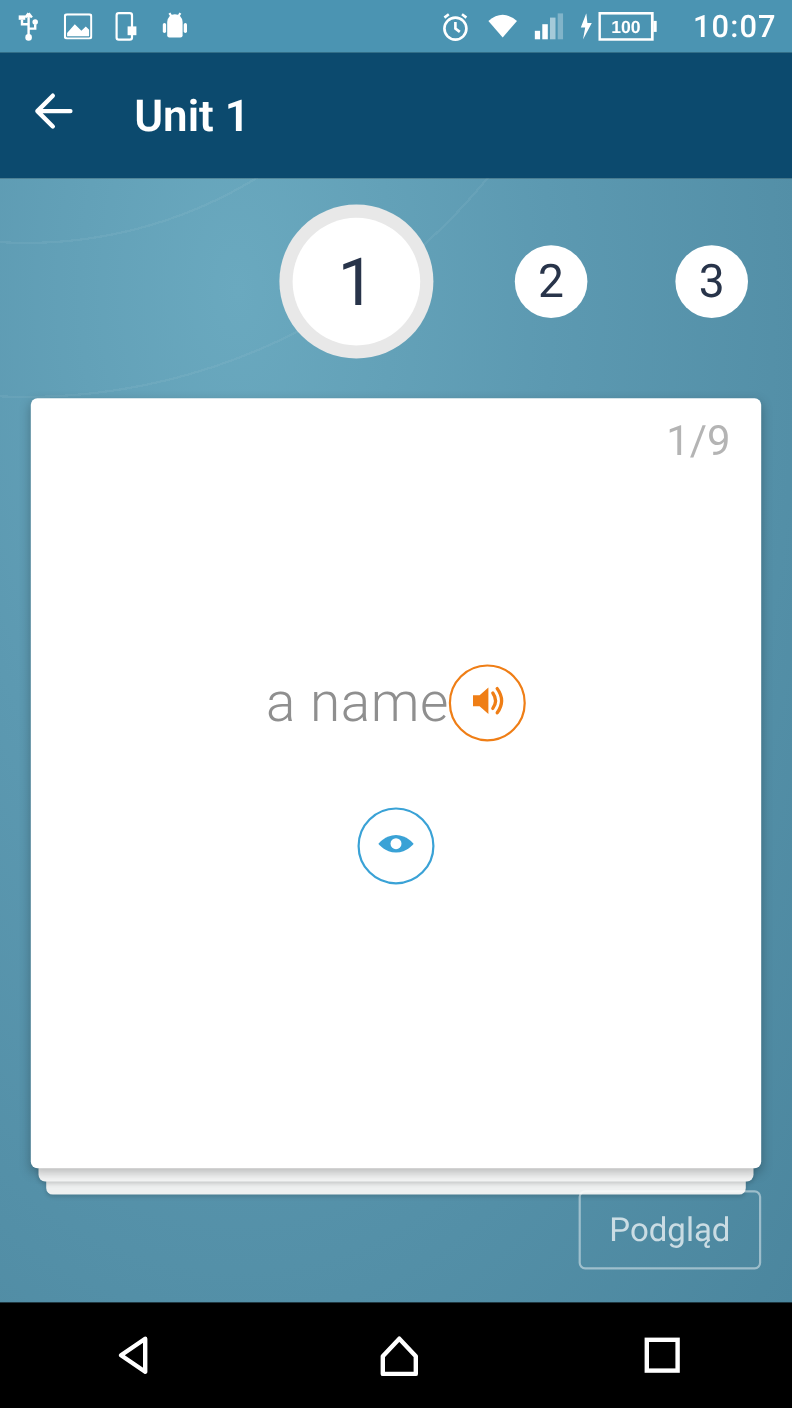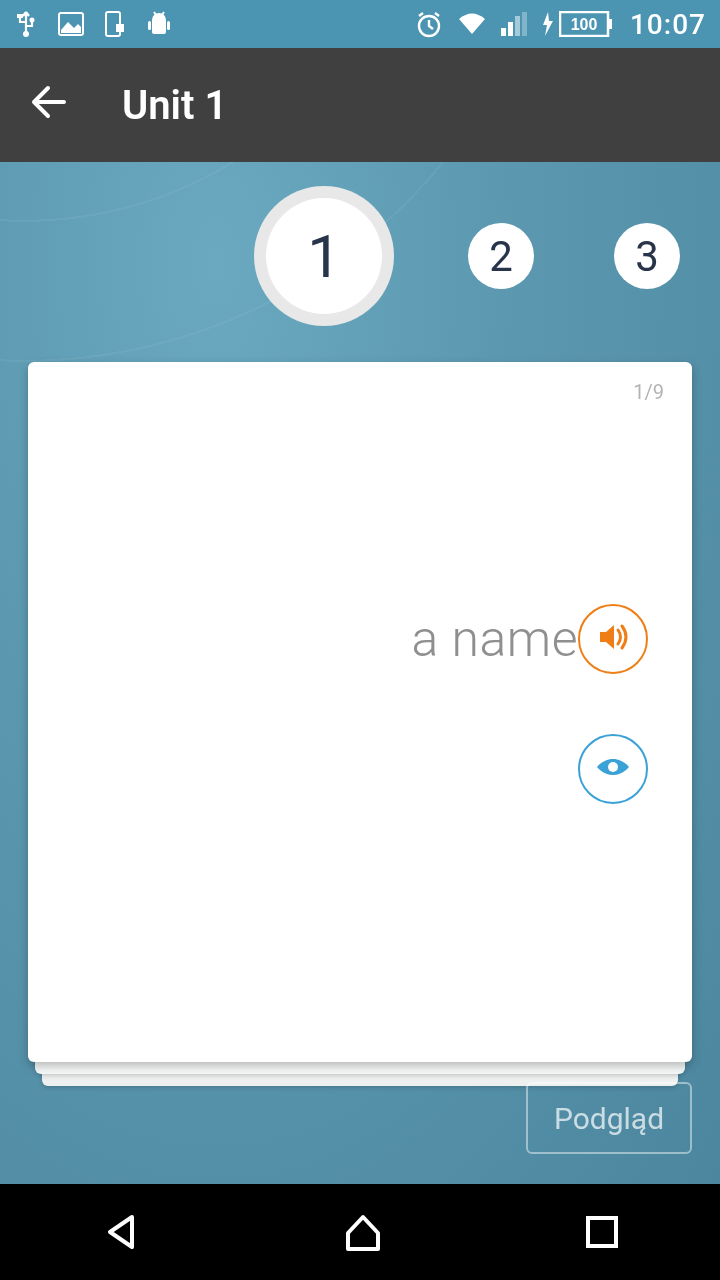--- a/index.html
+++ b/index.html
@@ -12,26 +12,26 @@
     background: #4b94b2;
     display: flex;
     align-items: center;
     padding: 0 14px;
     color: #fff;
     font-size: 28px;
     font-weight: 500;
   }
   .status-left { display: flex; gap: 20px; align-items: center; }
   .status-right { margin-left: auto; display: flex; gap: 14px; align-items: center; }
-  .status-right span:last-child { margin-left: 3px; letter-spacing: 1px; }
+  .status-right span:last-child { margin-left: 18px; letter-spacing: 1px; }
 
   
   .app-bar {
     height: 114px;
-    background: #404040;
+    background: #0c4a6e;
     display: flex;
     align-items: center;
     padding: 0 28px;
     gap: 54px;
   }
   .app-bar .back { color: #fff; font-size: 42px; line-height: 1; }
   .app-bar .title { color: #fff; font-size: 40px; font-weight: 600; }
 
   
   .main {
@@ -99,25 +99,25 @@
     position: absolute; inset: 0;
     background: #fff;
     border-radius: 6px;
     box-shadow: 0 4px 10px rgba(0,0,0,0.25);
     padding: 24px 44px 40px 44px;
     display: flex;
     flex-direction: column;
   }
   .card .count {
     position: absolute; top: 18px; right: 28px;
-    color: #b4b4b4; font-size: 20px;
+    color: #b4b4b4; font-size: 38px;
   }
   .card .spacer { flex: 1; }
   .row {
-    display: flex; align-items: center; justify-content: flex-end;
+    display: flex; align-items: center; justify-content: center;
     margin: 30px 0;
   }
   .row .text {
     font-size: 50px;
     font-weight: 300;
     color: #8f8f8f;
     letter-spacing: 0.5px;
   }
   .row.sec .text { color: #c5c5c5; }
   .icon-btn {

